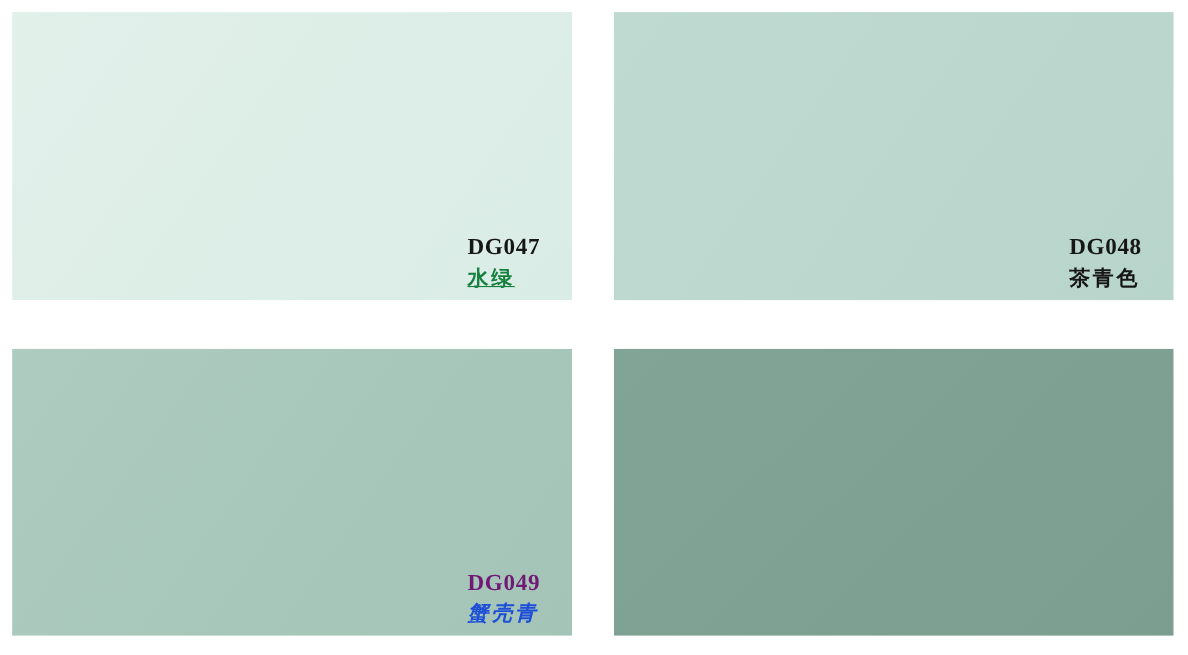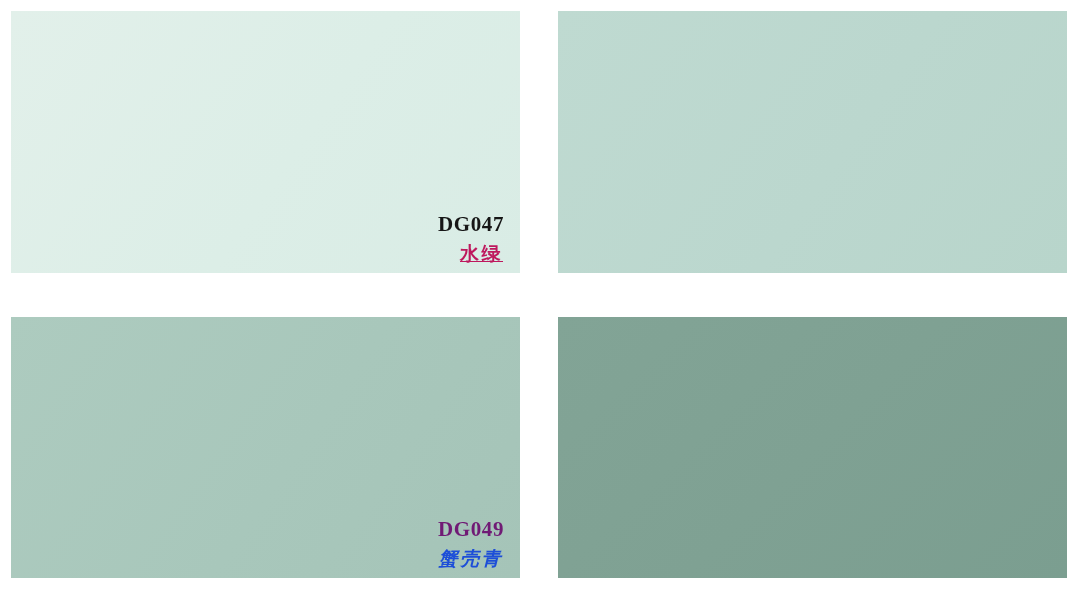--- a/index.html
+++ b/index.html
@@ -42,23 +42,22 @@
     display:block;
   }
 
   .swatch-fill {
     position:absolute;
     inset:0;
   }
 
   .swatch-label {
     position:absolute;
-    right:16px;
+    right:29px;
     bottom:10px;
-    text-align:right;
     line-height:1.0;
     color:#1c1c1c;
     z-index:2;
     margin-top:40px;
   }
 
   .swatch-code {
     display:block;
     font-family:"Liberation Serif", "DejaVu Serif", serif;
     font-size:21px;
@@ -90,26 +89,30 @@
 <body>
 
 <div id="swatch-sheet" style="background: rgb(255, 255, 255);">
 
   <div class="swatch-grid">
 
     <div class="swatch-card card-0">
       <div class="swatch-fill" style="background: linear-gradient(125deg, rgb(226, 240, 234) 0%, rgb(220, 238, 231) 55%, rgb(217, 236, 229) 100%);"></div>
       <div class="swatch-label">
         <span class="swatch-code" style="color: rgb(22, 22, 22);">DG047</span>
-        <span class="swatch-name" style="color: #be185d; text-decoration: underline;">水绿</span>
+        <span class="swatch-name" style="color: #15803d; text-decoration: underline;">水绿</span>
       </div>
     </div>
 
     <div class="swatch-card card-1">
       <div class="swatch-fill" style="background: linear-gradient(125deg, rgb(191, 218, 209) 0%, rgb(187, 215, 206) 55%, rgb(184, 213, 203) 100%);"></div>
+      <div class="swatch-label">
+        <span class="swatch-code" style="color: rgb(22, 22, 22);">DG048</span>
+        <span class="swatch-name" style="color: rgb(22, 22, 22);">茶青色</span>
+      </div>
     </div>
 
     <div class="swatch-card card-2">
       <div class="swatch-fill" style="background: linear-gradient(125deg, rgb(173, 203, 191) 0%, rgb(168, 199, 187) 55%, rgb(165, 196, 184) 100%);"></div>
       <div class="swatch-label">
         <span class="swatch-code" style="color: #701a75;">DG049</span>
         <span class="swatch-name" style="color: #1d4ed8; font-style: italic;">蟹壳青</span>
       </div>
     </div>
 

